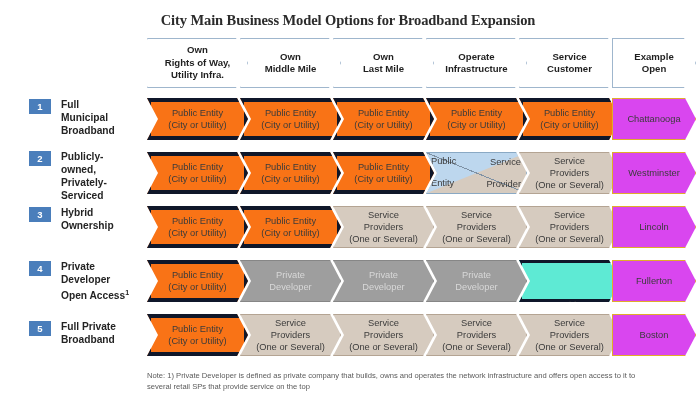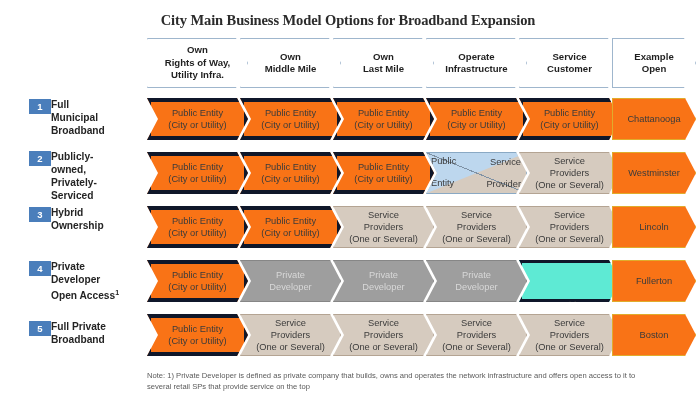--- a/index.html
+++ b/index.html
@@ -82,21 +82,21 @@
     border: 1px solid #9fb6cd;
     font-weight: bold;
     font-size: 9.6px;
     color: #1f1f1f;
     line-height: 12.5px;
   }
   .fill-blue  { background: #f97316; border: 4px solid #0f172a; }
   .fill-tan   { background: #d6cbbf; border: 1px solid #b4a493; }
   .fill-tan-l { background: #5eead4; border: 3px solid #0f172a; gap: 36px; }
   .fill-gray  { background: #9e9e9e; border: 1px solid #868686; color: #d8d8d8; }
-  .fill-yellow{ background: #f97316; border: 1px solid #e0ac2c; }
+  .fill-yellow{ background: #d946ef; border: 1px solid #e0ac2c; }
 
   
   .row.header .cell { clip-path: polygon(0 0, calc(100% - 12px) 0, 100% 50%, calc(100% - 12px) 100%, 0 100%, 12px 50%); }
   .row.header .cell.flat-left { clip-path: polygon(0 0, calc(100% - 12px) 0, 100% 50%, calc(100% - 12px) 100%, 0 100%); }
 
   
   .cell.split {
     background: #d6cbbf;
     border: 1px solid #8aa9c4;
     position: absolute;
@@ -146,20 +146,21 @@
     font-size: 9.5px;
     font-weight: bold;
     display: flex;
     align-items: center;
     justify-content: center;
     margin-left: 29px;
     margin-top: 1px;
     flex: 0 0 auto;
   }
   .rowlabel .text {
+    margin-left: 10px;
     font-size: 10.2px;
     font-weight: bold;
     line-height: 13px;
     color: #242424;
     max-width: 80px;
   }
   .rowlabel .text sup { font-size: 7px; font-weight: bold; vertical-align: super; }
 
   
   #footnote {

